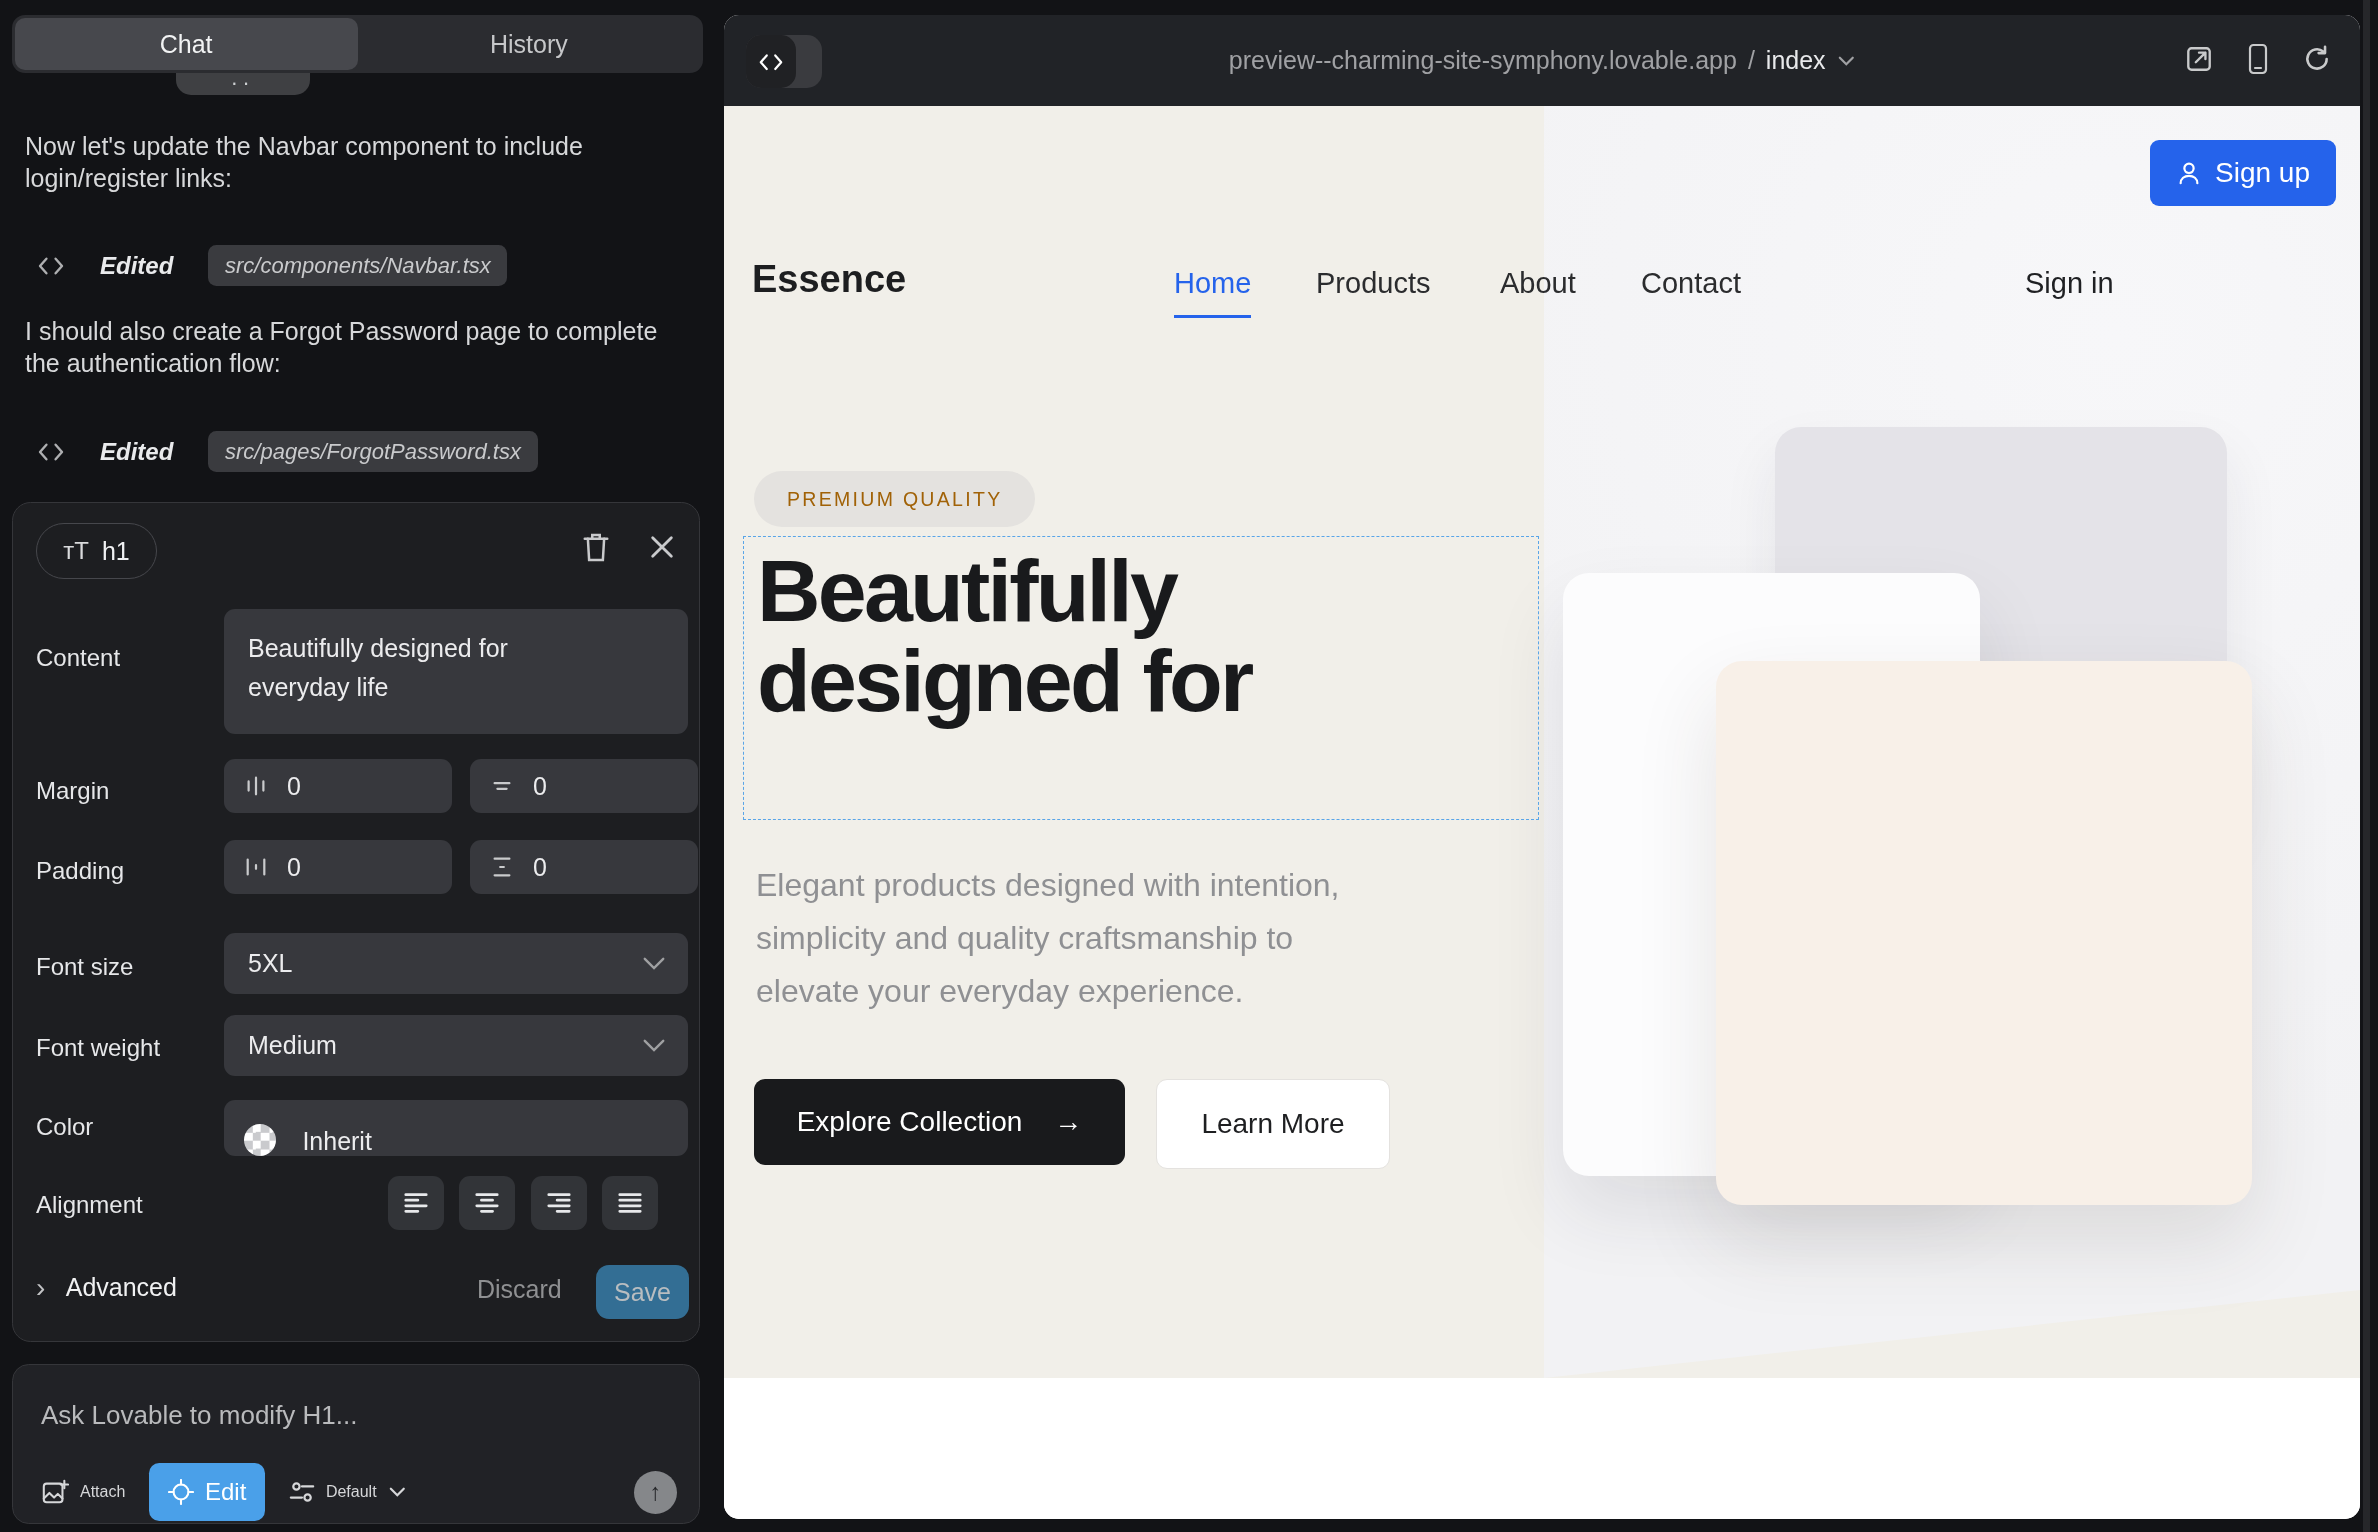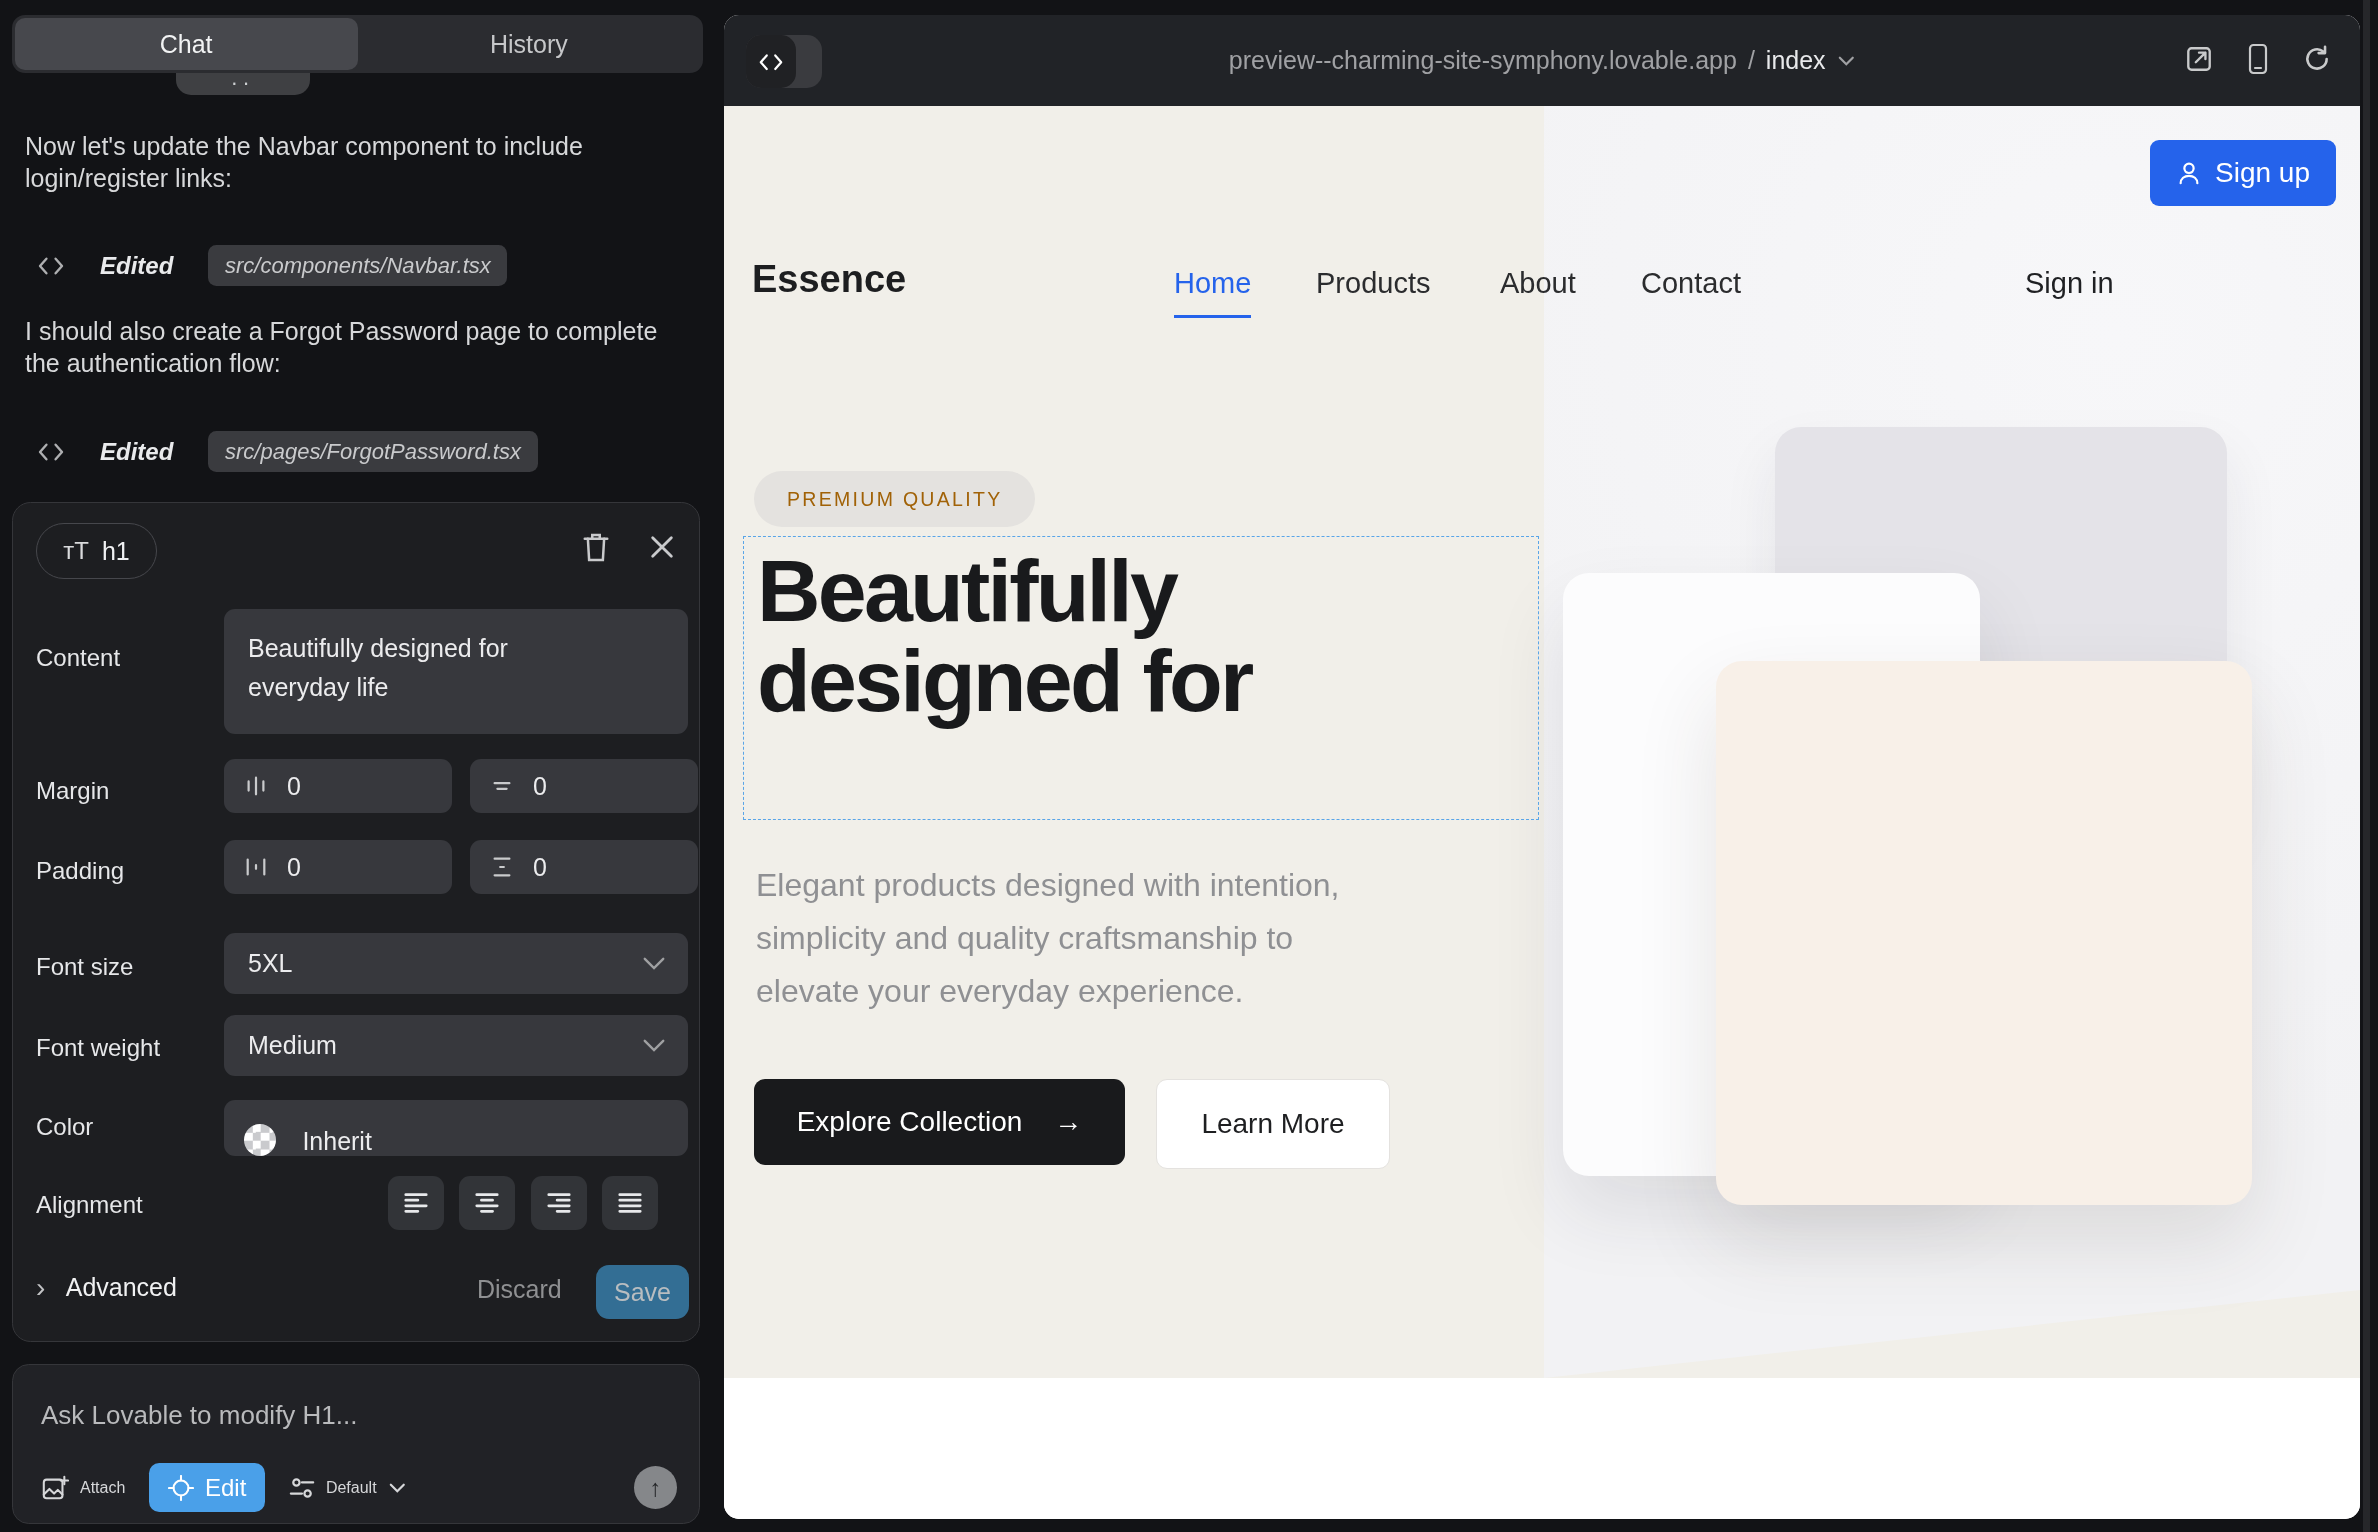--- a/index.html
+++ b/index.html
@@ -56,21 +56,21 @@
   .save { left:583px; top:762px; width:93px; height:54px; background:#336e94;
     border-radius:13px; color:#b9bdc0; font-size:25px; display:flex; align-items:center;
     justify-content:center; }
 
   
   .composer { left:12px; top:1364px; width:688px; height:160px; background:#212226;
     border:0.9px solid #35363a; border-radius:16.7px; z-index:6; }
   .placeholder { left:28px; top:35px; font-size:26px; color:#b9babc; }
   .comp-row { left:28px; top:98px; right:22px; display:flex; align-items:center; gap:24px; }
   .comp-item { display:flex; align-items:center; gap:11px; color:#d6d7d9; font-size:16px; }
-  .edit-pill { background:#4aa0e9; color:#fff; border-radius:10.2px; height:49px;
+  .edit-pill { background:#4aa0e9; color:#fff; border-radius:10.2px; height:58px;
     padding:0 18.6px; display:flex; align-items:center; gap:11px; font-size:24px; }
   .send { margin-left:auto; width:43px; height:43px; border-radius:50%; background:#85878a;
     color:#232427; display:flex; align-items:center; justify-content:center;
     font-size:24px; font-weight:bold; }
 
   
   .pane { left:724px; top:15px; width:1636px; height:1504px; border-radius:15px;
     overflow:hidden; background:#fff; }
   .pane-bar { left:0; top:0; width:1636px; height:91px; background:#212327; }
   .code-toggle { left:22px; top:20.4px; width:76px; height:53px; background:#3a3b3f;

